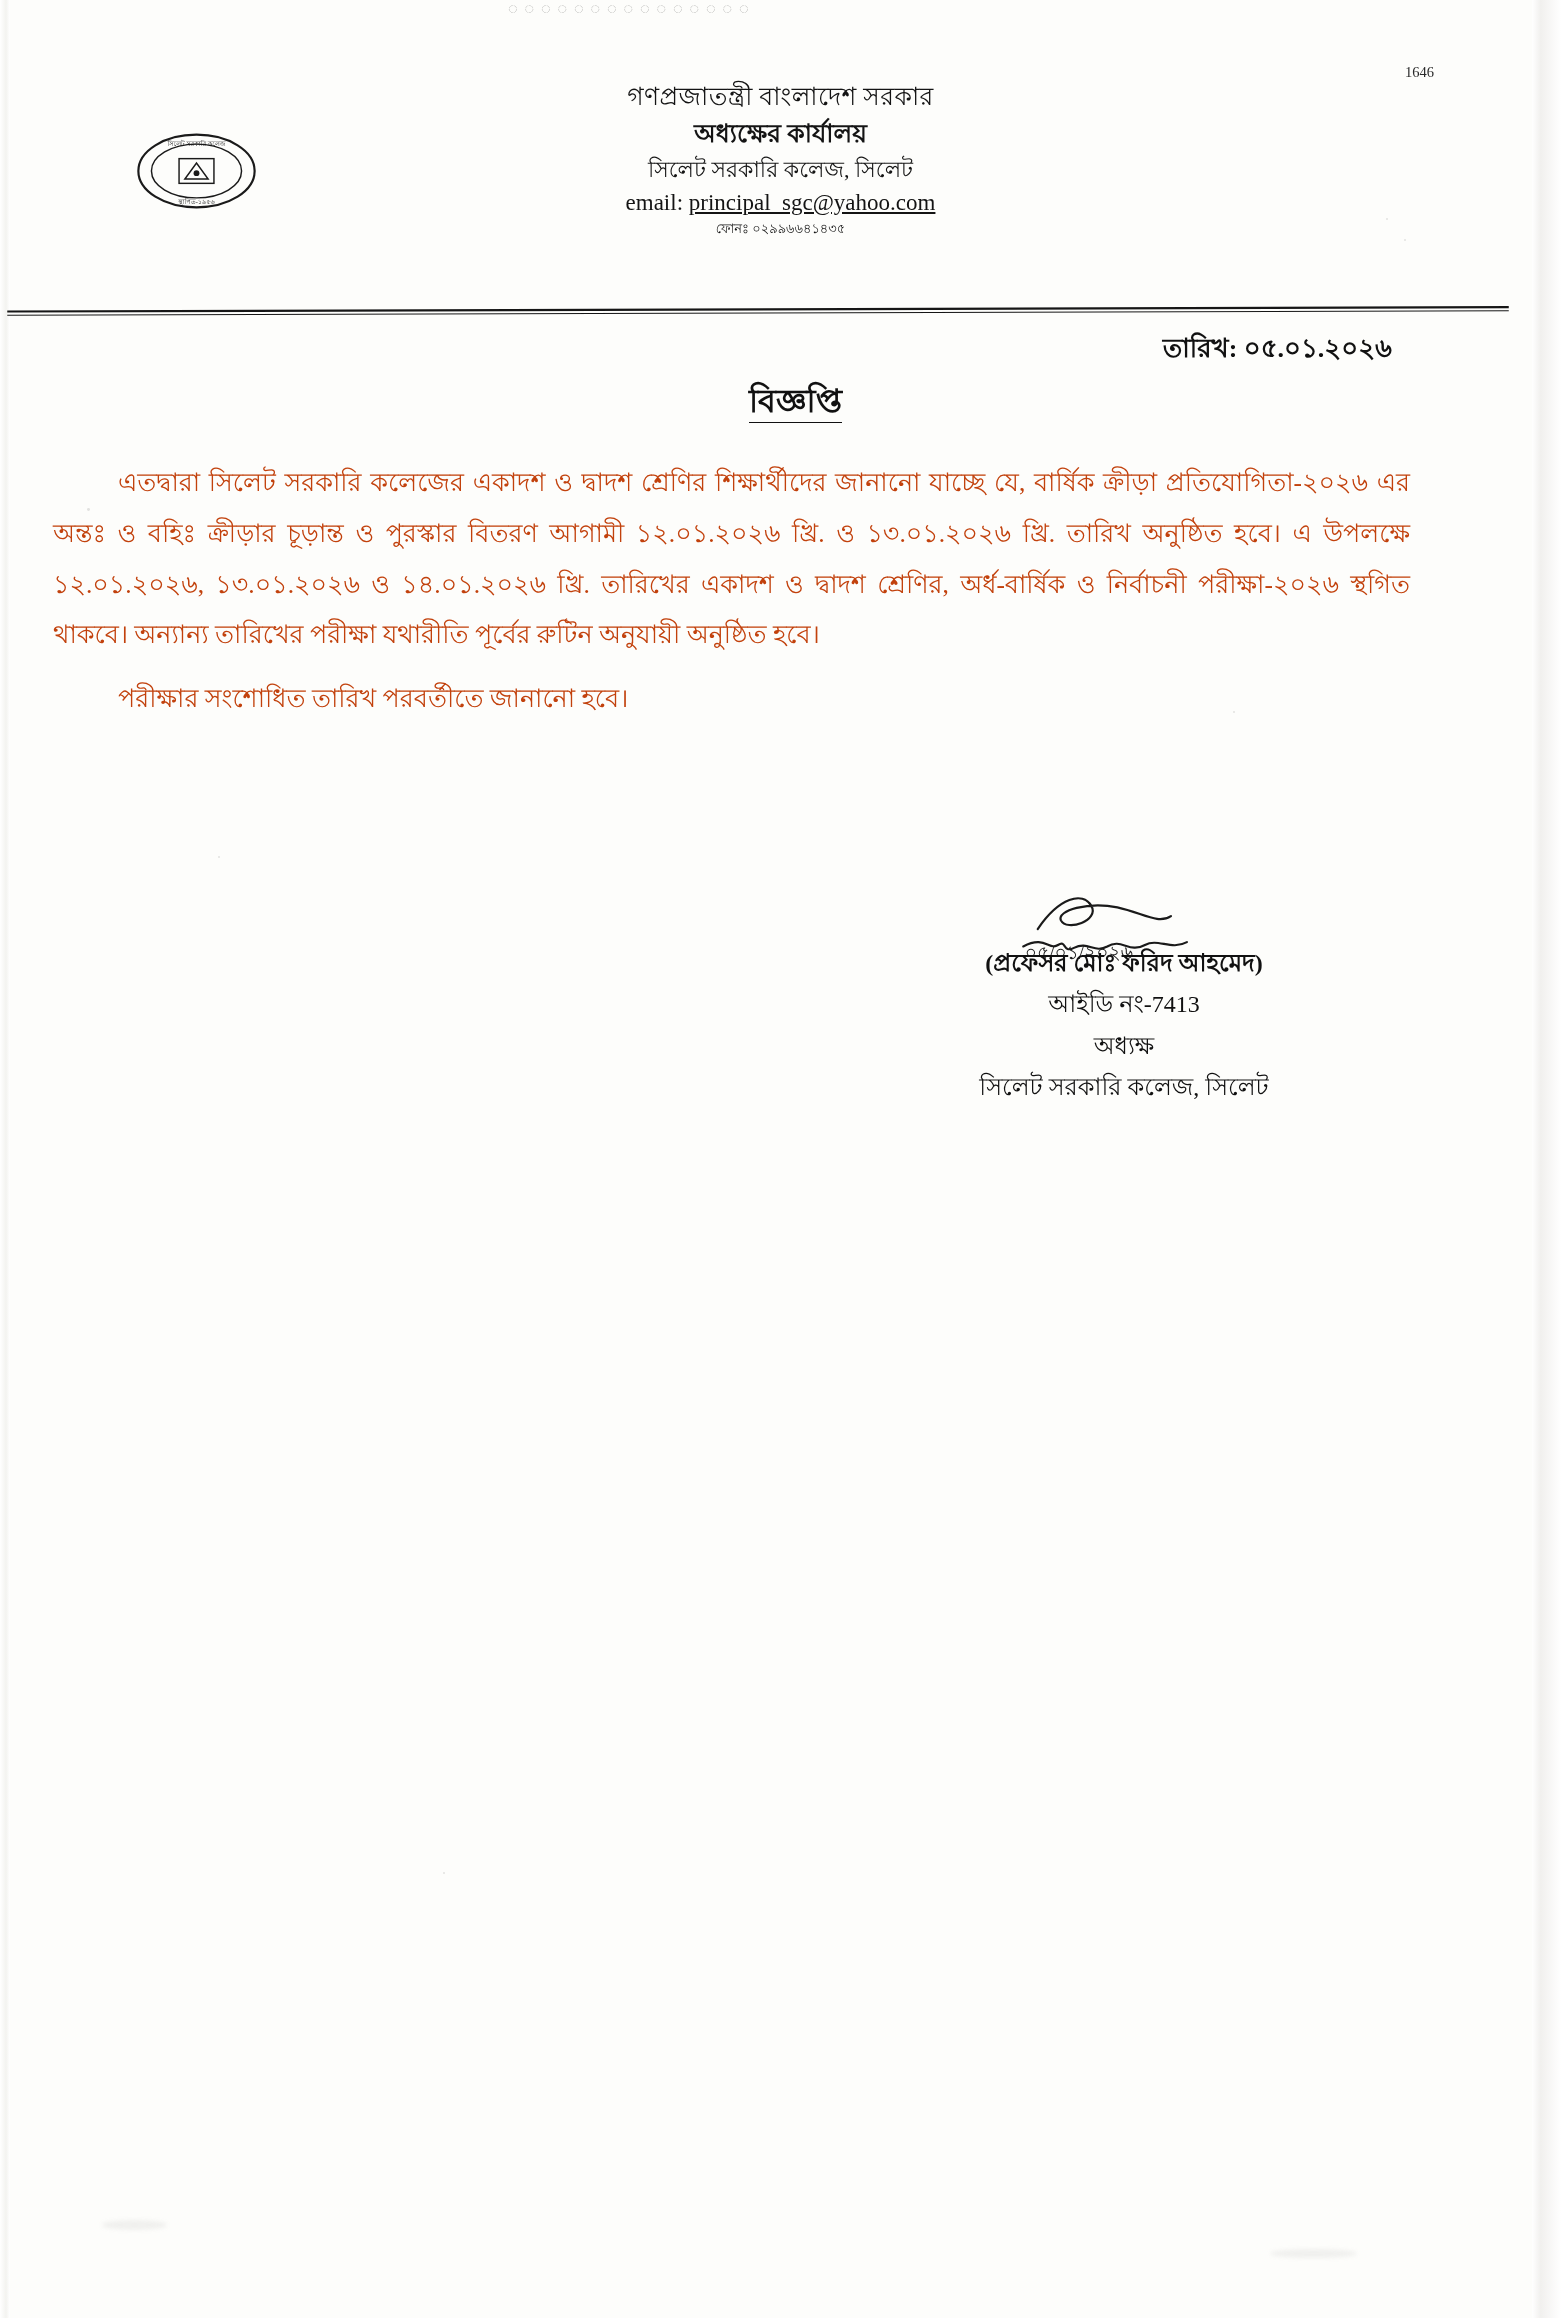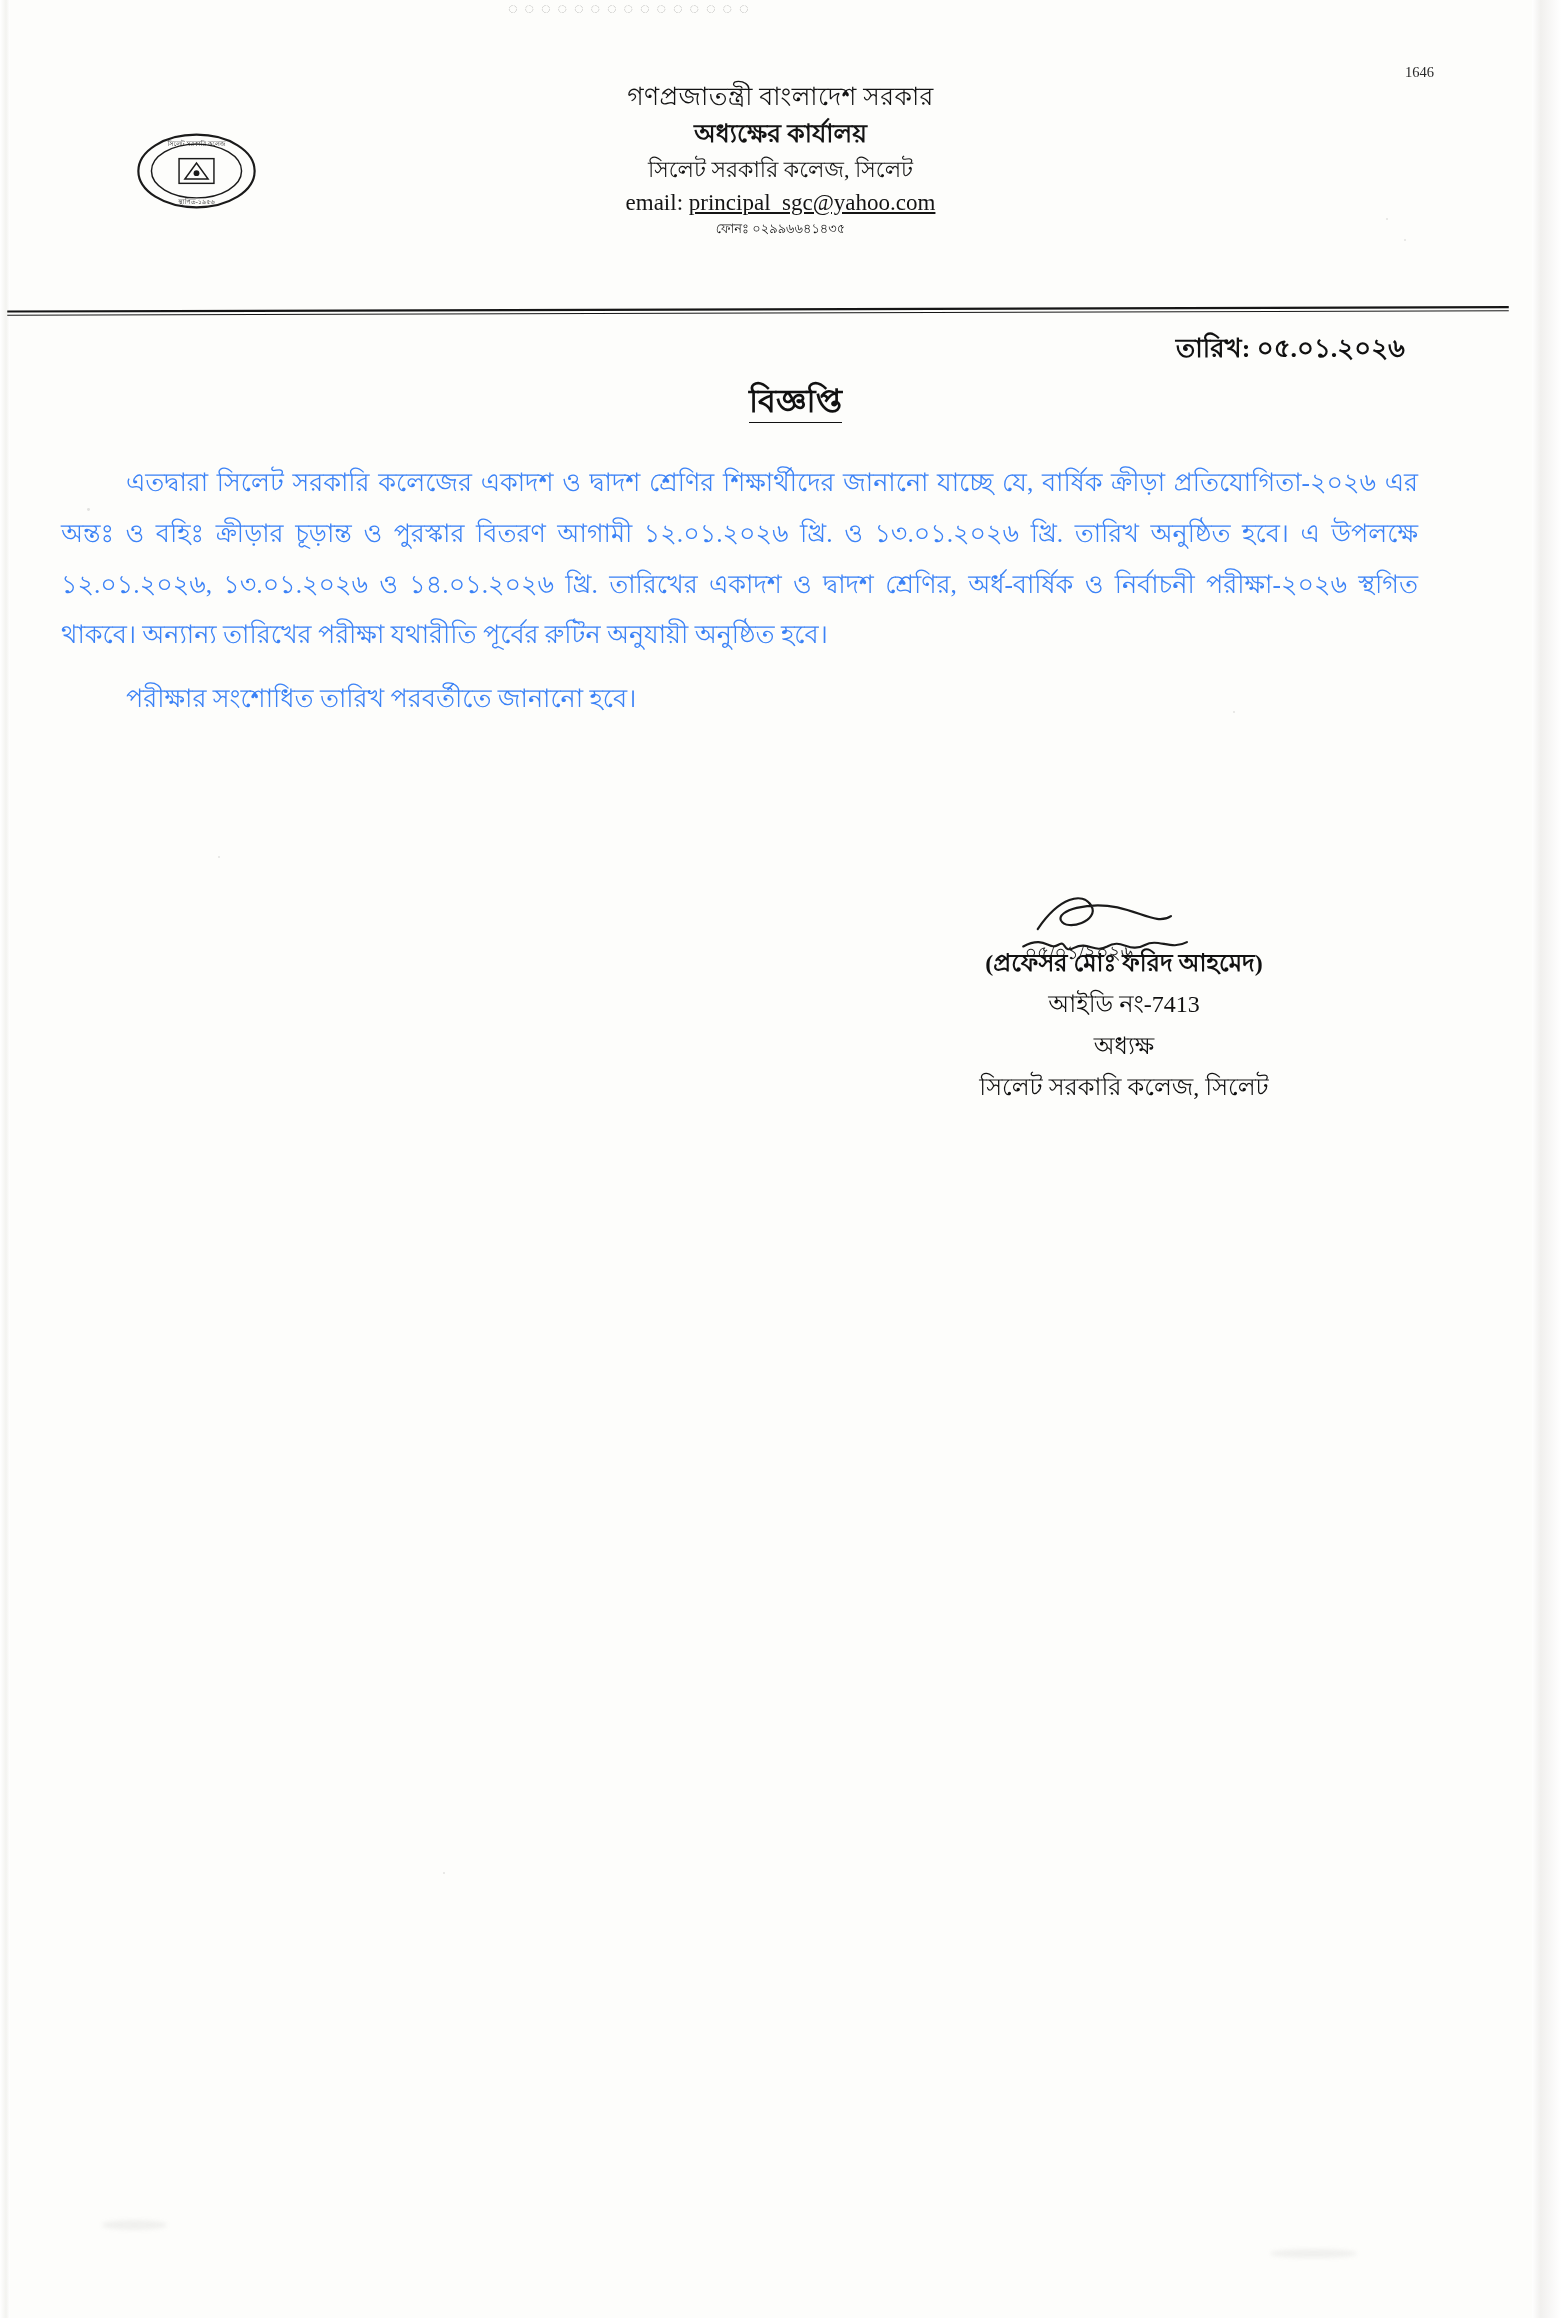--- a/index.html
+++ b/index.html
@@ -103,21 +103,21 @@
     left: 0;
     width: 1561px;
     height: 14.5px;
   }
   .rule-wrap svg { display: block; }
 
   
   .doc-date {
     position: absolute;
     top: 328px;
-    right: 156px;
+    right: 169px;
     font-size: 26px;
     font-weight: 700;
     color: #111;
   }
 
   
   .doc-title {
     position: absolute;
     top: 376px;
     left: 0;
@@ -130,25 +130,25 @@
   }
   .doc-title span {
     border-bottom: 1.5px solid #111;
     padding-bottom: 2.9px;
   }
 
   
   .body-text {
     position: absolute;
     top: 457px;
-    left: 61px;
+    left: 53px;
     width: 1357px;
     font-size: 25.4px;
     line-height: 2.0;
-    color: #3b82f6;
+    color: #c2410c;
     text-align: justify;
   }
   .para { margin: 0 0 7.3px 0; text-indent: 65px; }
   .para2 { margin: 13px 0 0 0; text-indent: 65px; }
 
   
   .sig-block {
     position: absolute;
     top: 943px;
     left: 892px;

